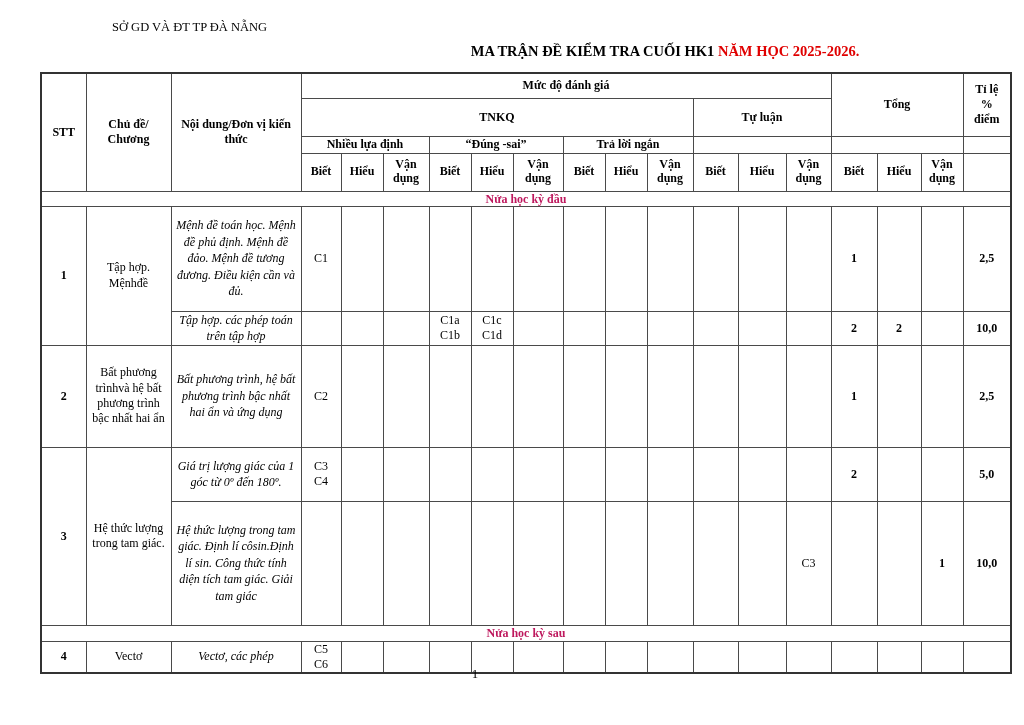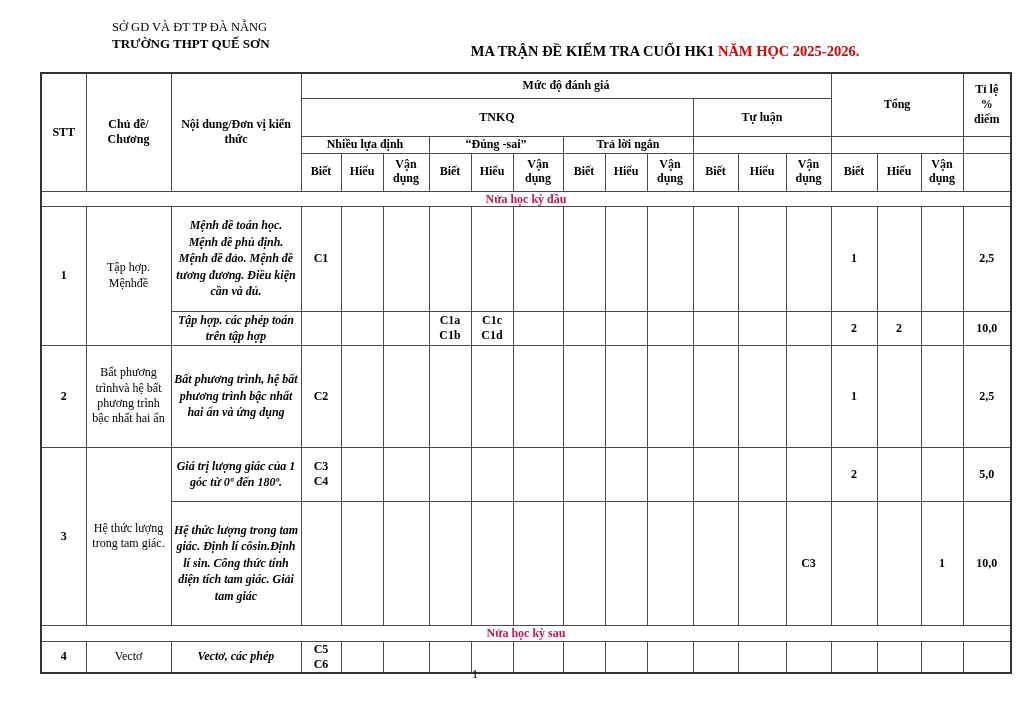--- a/index.html
+++ b/index.html
@@ -49,37 +49,36 @@
   .section-row td {
     color: #be185d; font-weight: bold; font-size: 12px;
     line-height: 1.0; padding: 0;
   }
   td.stt { font-weight: bold; }
   td.chude {
     text-align: left; padding: 1px 3px; font-size: 12.5px; line-height: 1.28;
   }
   td.noidung {
     text-align: left; padding: 1px 4px;
-    font-weight: bold; font-style: italic;
+    font-weight: normal; font-style: italic;
     font-size: 12.5px; line-height: 1.38;
   }
   td.vtop { vertical-align: top; }
-  td.qcode { font-weight: bold; line-height: 1.25; }
+  td.qcode { font-weight: normal; line-height: 1.25; }
   td.num { font-weight: bold; }
   .page-number {
     position: absolute; left: 430px; top: 666px; width: 90px;
     text-align: center; font-size: 13px;
   }
 </style>
 </head>
 <body>
 
 <div class="org-block">
   <div class="org-line1">SỞ GD VÀ ĐT TP ĐÀ NẴNG</div>
-  <div class="org-line2">TRƯỜNG THPT QUẾ SƠN</div>
 </div>
 
 <div class="title-block">
   <div class="title-line1"><span>MA TRẬN ĐỀ KIỂM TRA CUỐI HK1 </span><span class="red">NĂM HỌC 2025-2026.</span></div>
 </div>
 
 <table class="matrix">
   <colgroup>
     <col style="width:45px">
       <col style="width:85px">

